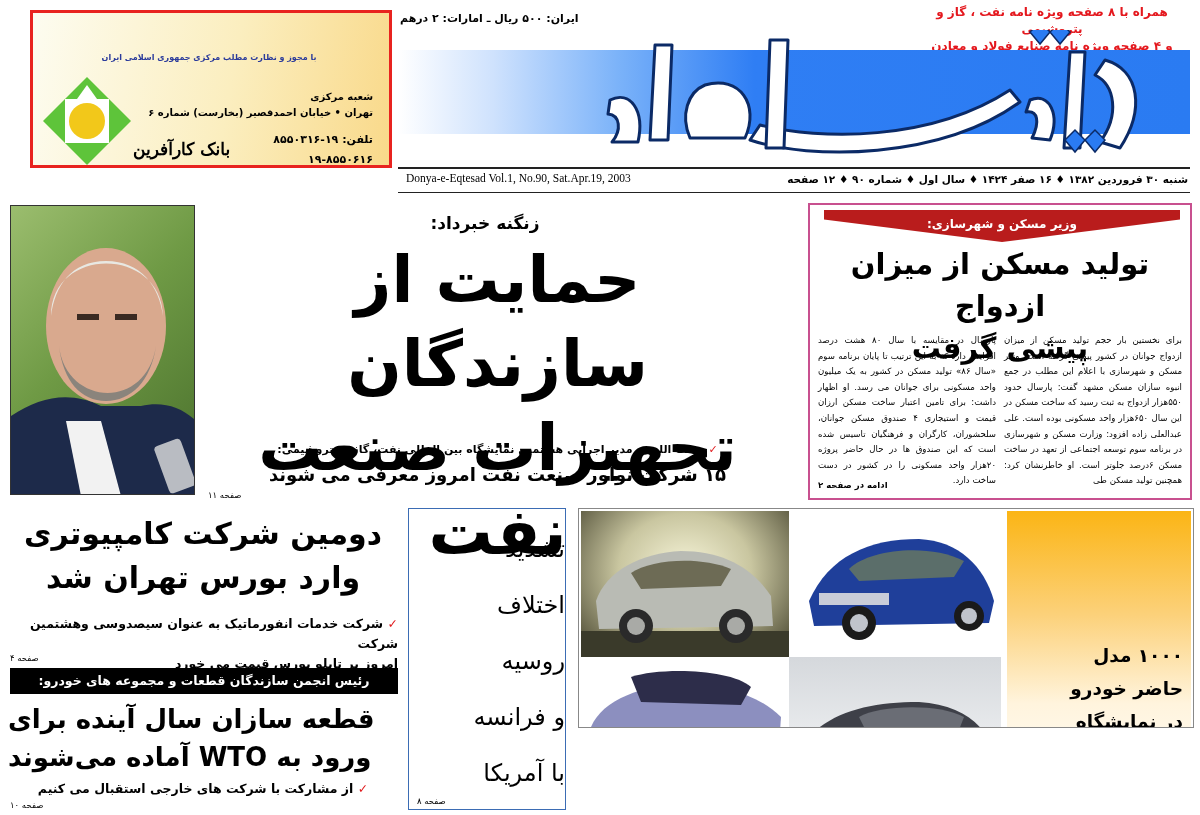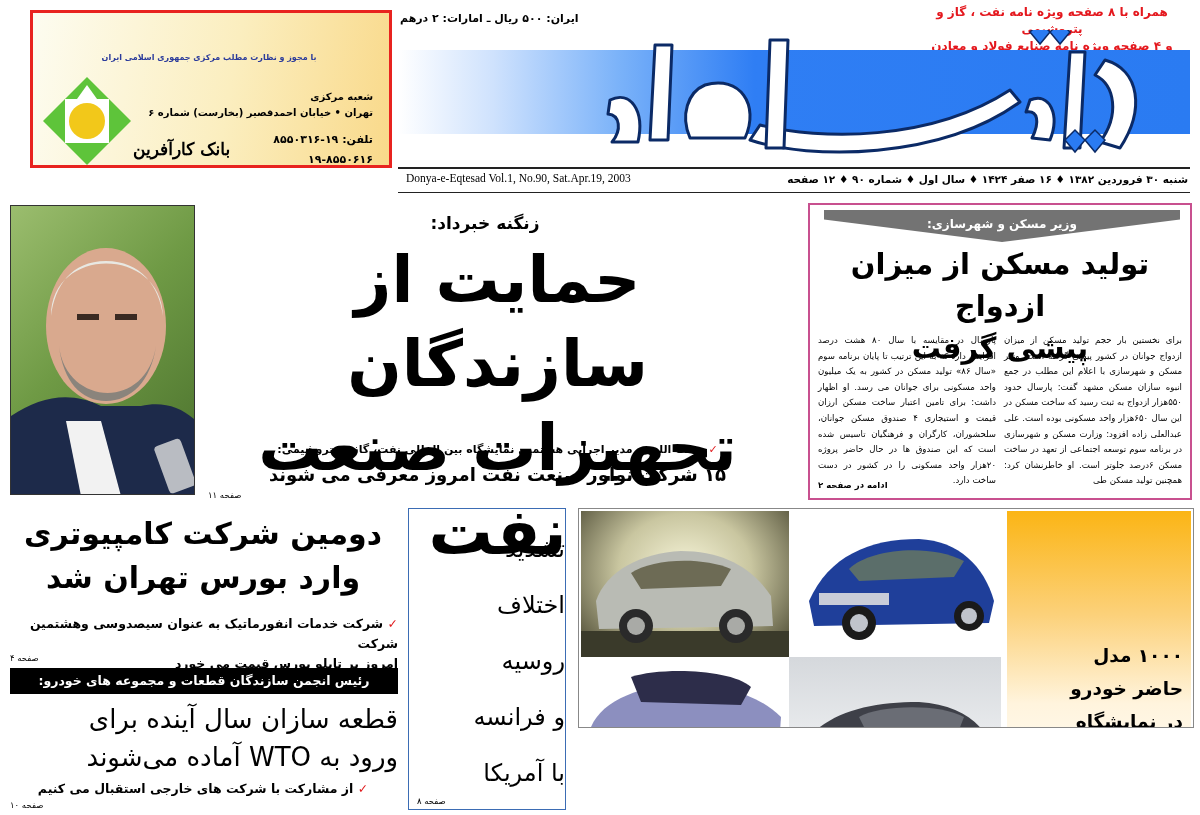--- a/index.html
+++ b/index.html
@@ -49,37 +49,37 @@
       font-size: 64px; font-weight: 900; line-height: 84px; letter-spacing: -1px;
     }
     #deck-attrib { left: 215px; top: 443px; width: 565px; text-align: center; font-size: 11px; font-weight: bold; }
     #deck-main { left: 215px; top: 464px; width: 565px; text-align: center; font-size: 18px; font-weight: bold; }
     .check { color: #e0191c; font-weight: bold; }
 
     
     #housing-box { left: 808px; top: 203px; width: 384px; height: 297px; border: 2px solid #c8508f; }
     #housing-banner {
       left: 14px; top: 5px; width: 356px; height: 32px;
-      background: #737373;
+      background: #b91c1c;
       clip-path: polygon(0 0, 100% 0, 100% 30%, 50% 100%, 0 30%);
     }
     #housing-kicker { left: 0; top: 7px; width: 100%; text-align: center; color: #fff; font-size: 12px; font-weight: bold; }
     #housing-headline { left: 6px; top: 38px; width: 368px; text-align: center; font-size: 29px; font-weight: bold; line-height: 42px; }
     #housing-col-right { right: 8px; top: 128px; width: 178px; font-size: 8.6px; line-height: 15.6px; text-align: justify; }
     #housing-col-left { right: 194px; top: 128px; width: 178px; font-size: 8.6px; line-height: 15.6px; text-align: justify; }
     #housing-continue { left: 8px; top: 275px; font-size: 8.5px; font-weight: bold; }
 
     
     #computer-headline { left: 8px; top: 512px; width: 390px; text-align: center; font-size: 30px; font-weight: bold; line-height: 44px; }
     #computer-deck { left: 8px; top: 614px; width: 390px; text-align: right; font-size: 12.5px; font-weight: bold; line-height: 20px; }
     #computer-page { left: 10px; top: 653px; font-size: 8.5px; }
 
     #parts-banner { left: 10px; top: 668px; width: 388px; height: 26px; background: #000000; }
     #parts-kicker { left: 0; top: 5px; width: 100%; text-align: center; color: #fff; font-size: 12.5px; font-weight: bold; }
-    #parts-headline { left: 8px; top: 700px; width: 390px; text-align: right; font-size: 26px; font-weight: normal; line-height: 38px; }
+    #parts-headline { left: 8px; top: 700px; width: 390px; text-align: left; font-size: 26px; font-weight: bold; line-height: 38px; }
     #parts-deck { left: 8px; top: 781px; width: 390px; text-align: center; font-size: 12.5px; font-weight: bold; }
     #parts-page { left: 10px; top: 800px; font-size: 8.5px; }
 
     
     #russia-box { left: 408px; top: 508px; width: 158px; height: 302px; border: 1px solid #3b6cb4; }
     #russia-headline { left: 0; top: 12px; width: 100%; text-align: right; font-size: 24px; font-weight: normal; line-height: 56px; }
     #russia-page { left: 8px; top: 287px; font-size: 8.5px; }
 
     
     #car-panel { left: 578px; top: 508px; width: 616px; height: 220px; border: 1px solid #888; overflow: hidden; }

